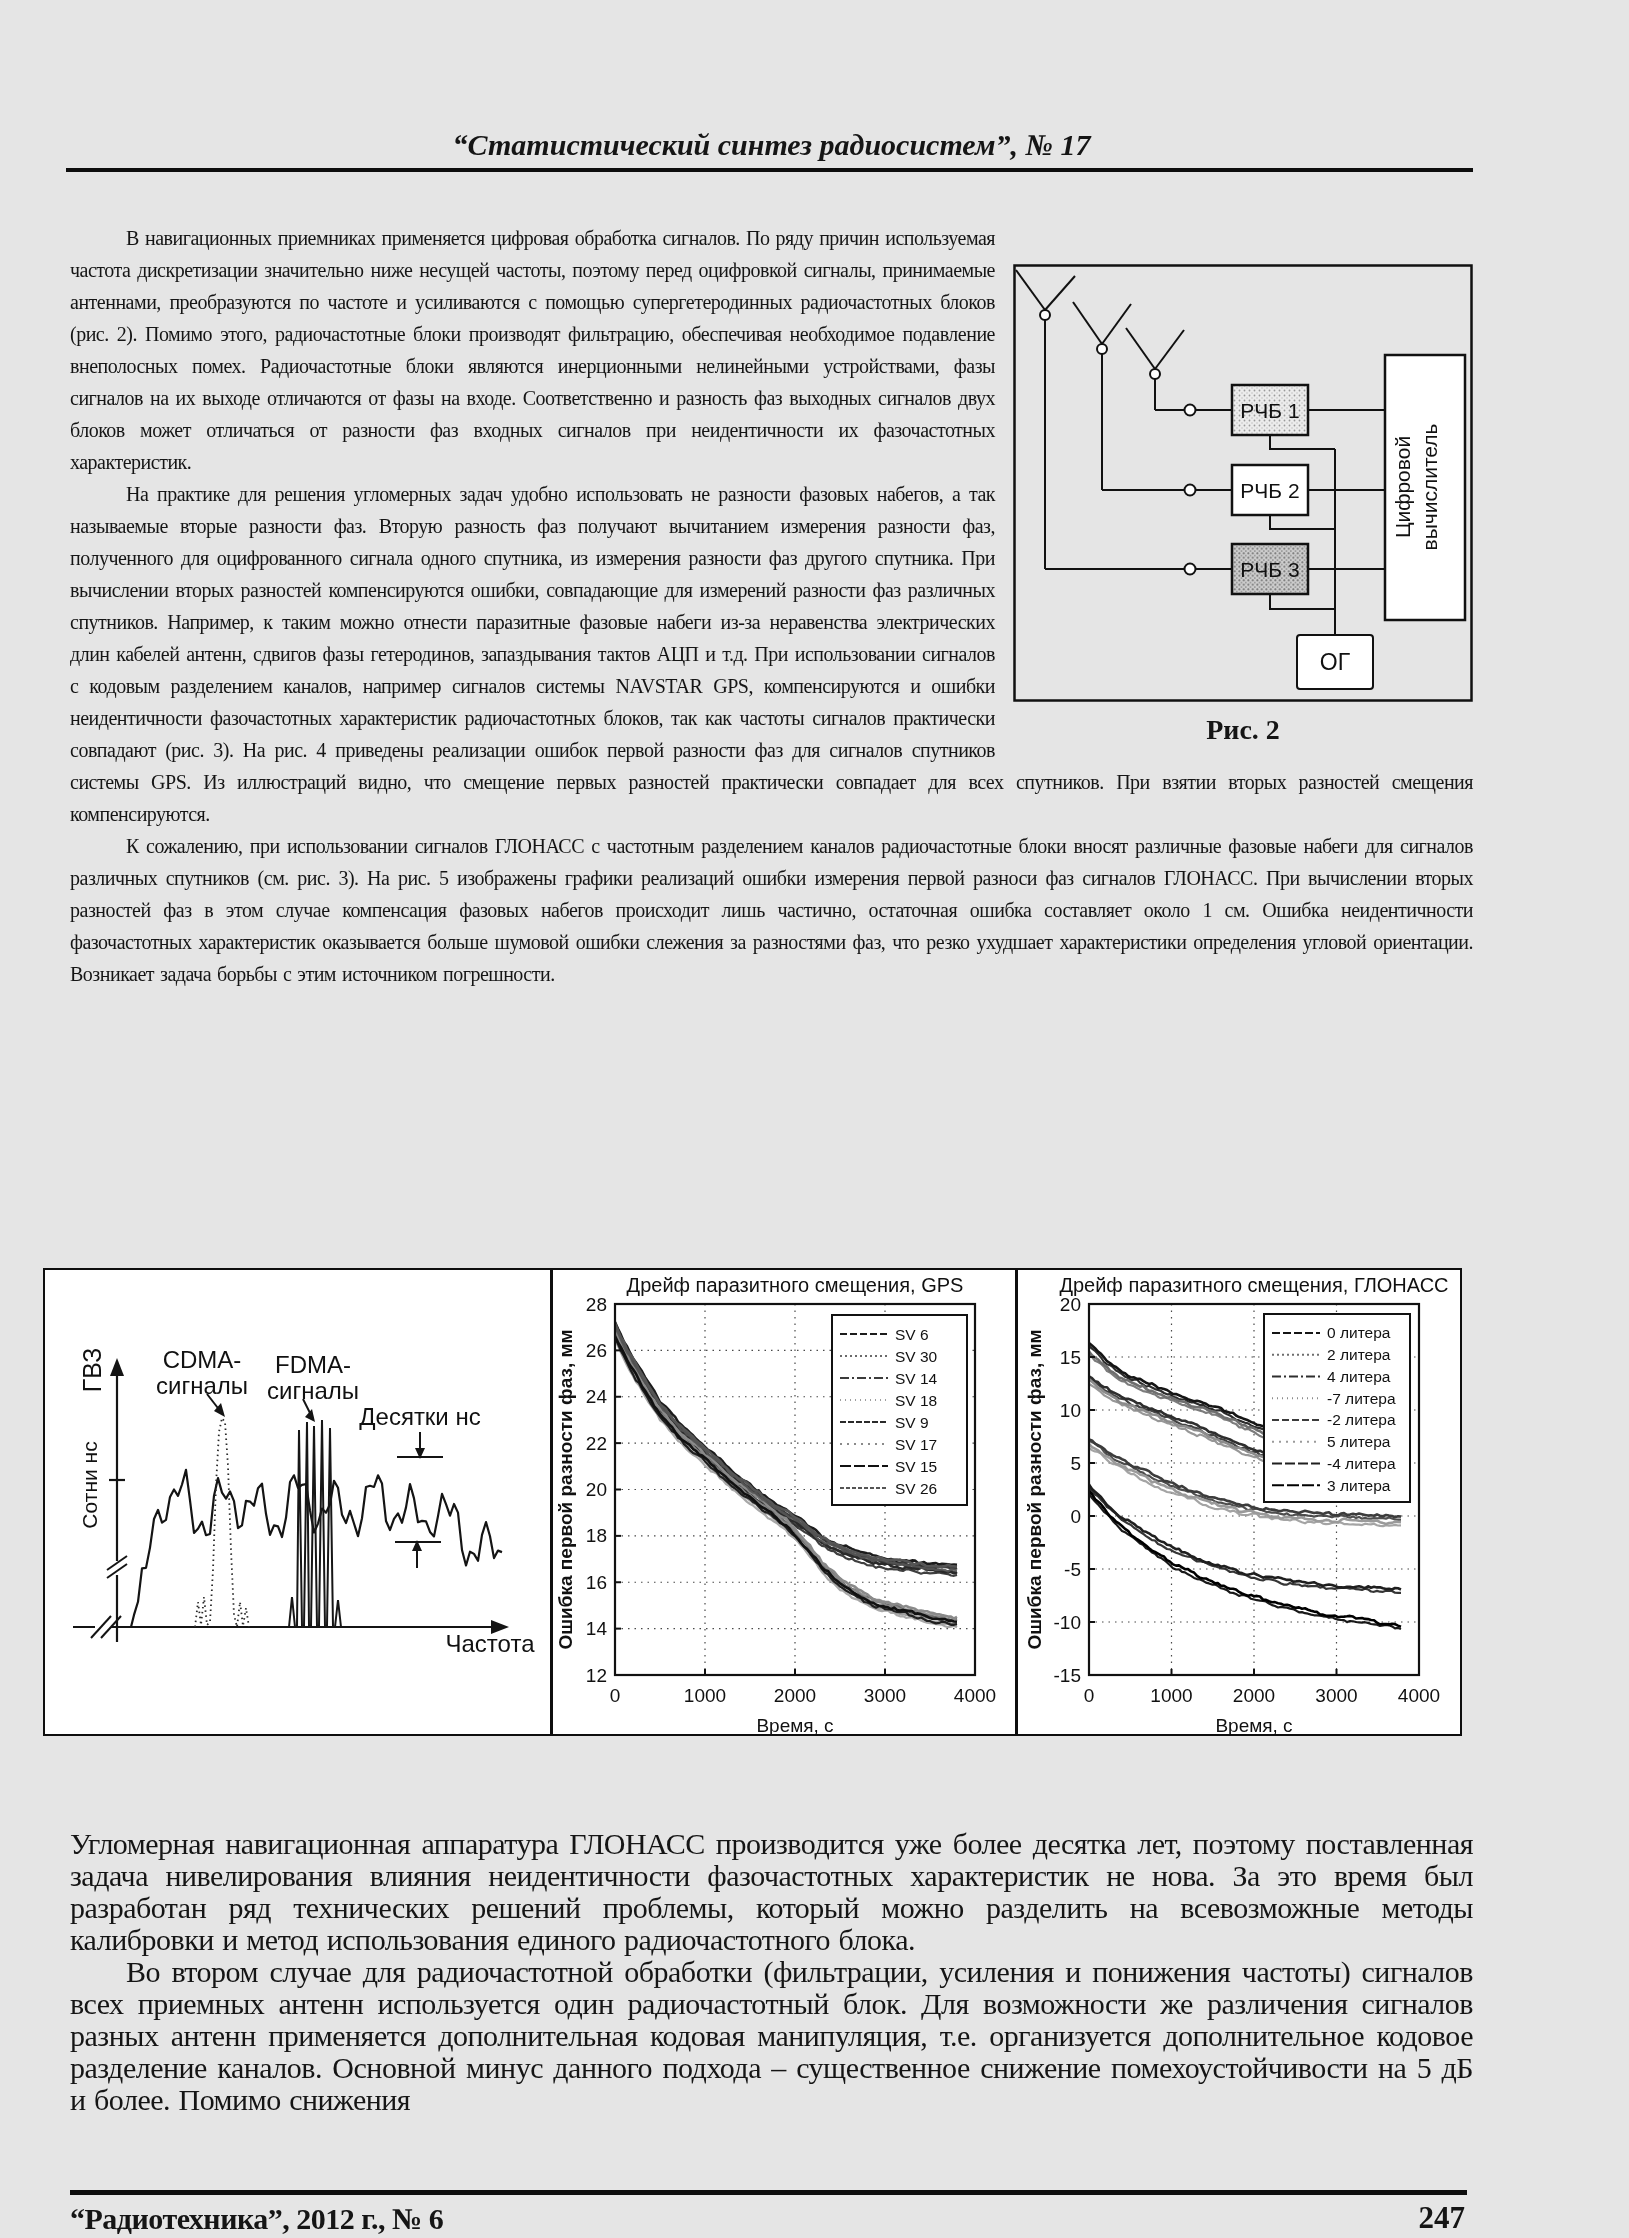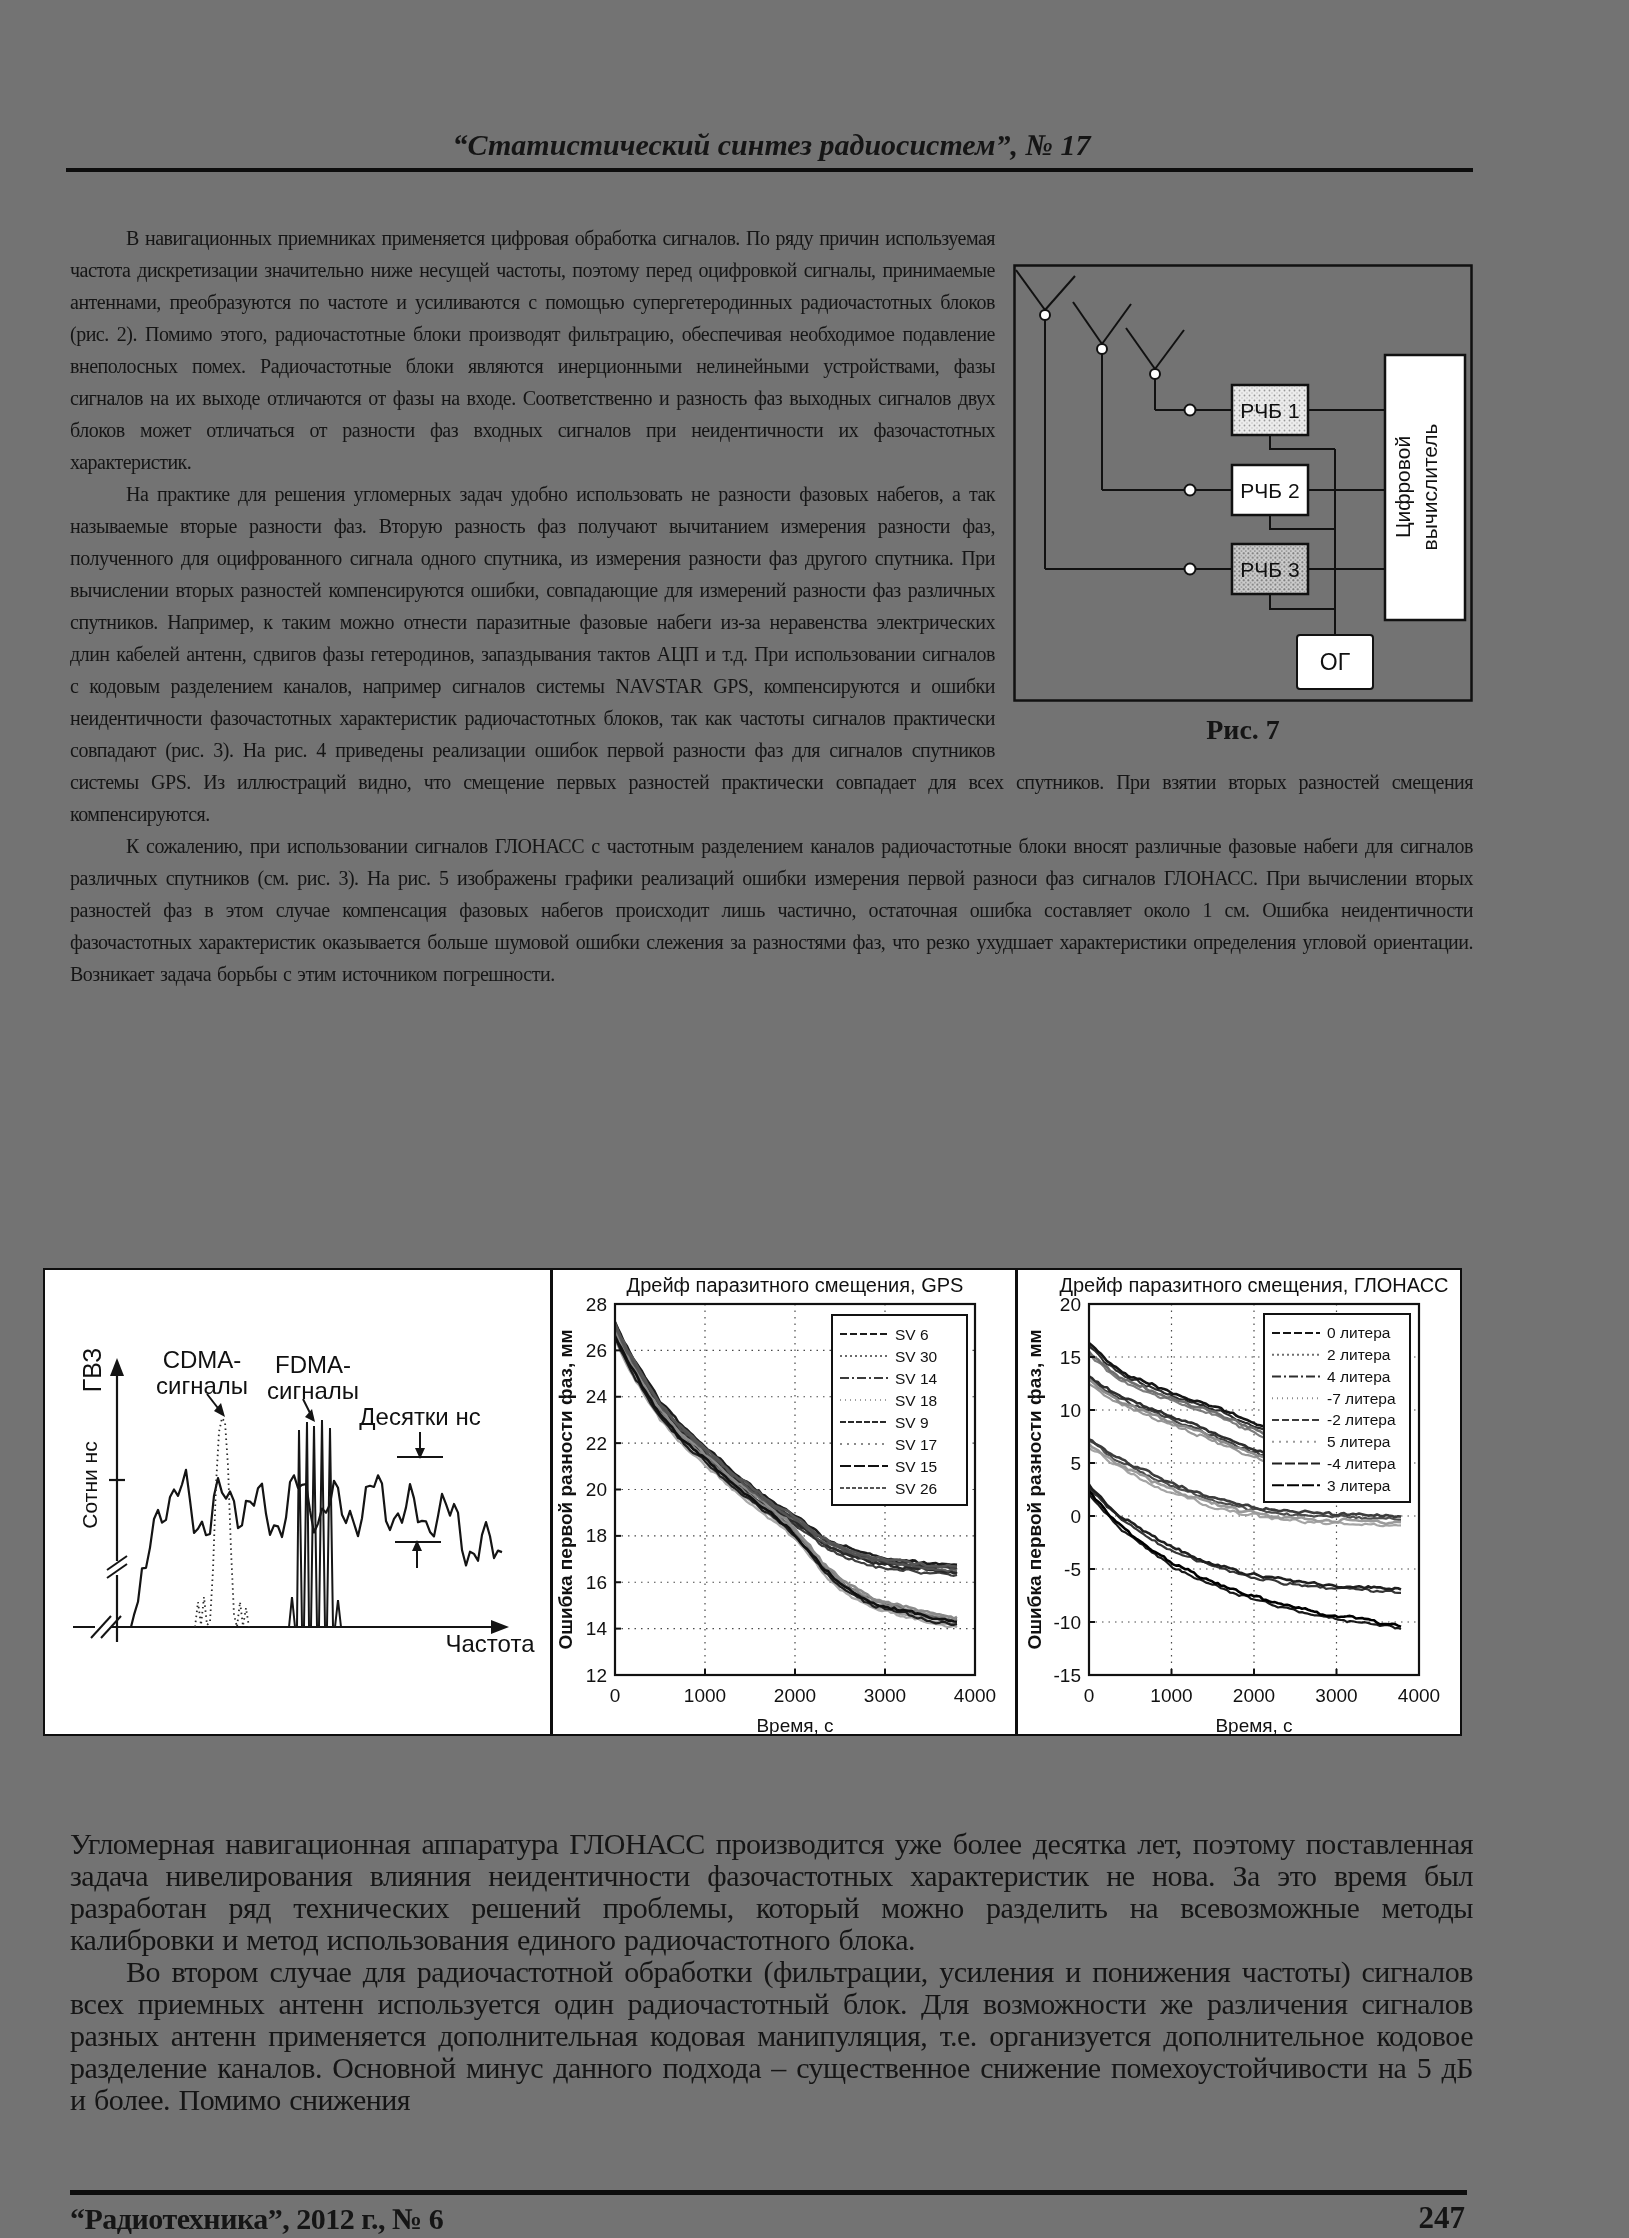--- a/index.html
+++ b/index.html
@@ -1,16 +1,16 @@
 <!DOCTYPE html>
 <html><head>
 <meta charset="utf-8">
 <style>
   html,body{margin:0;padding:0;background:#888;}
-  .page{position:relative;width:1629px;height:2238px;background:#737373;overflow:hidden;
+  .page{position:relative;width:1629px;height:2238px;background:#e5e5e5;overflow:hidden;
         font-family:"Liberation Serif",serif;color:#151515;}
   
   .running-head{position:absolute;left:70px;top:128px;width:1403px;text-align:center;
         font-style:italic;font-weight:bold;font-size:30px;letter-spacing:0px;}
   .header-rule{position:absolute;left:66px;top:168px;width:1407px;height:4px;background:#0d0d0d;}
   
   .bt{position:absolute;left:70px;top:222px;width:1403px;}
   .bt p{margin:0;text-align:justify;font-size:20px;line-height:32px;letter-spacing:-0.5px;word-spacing:1.5px;}
   .indent{text-indent:56px;}
   .noindent{text-indent:0;}
@@ -125,21 +125,21 @@
             <text transform="translate(397,223) rotate(-90)" font-size="21" text-anchor="middle">Цифровой</text>
             <text transform="translate(424,223) rotate(-90)" font-size="21" text-anchor="middle">вычислитель</text>
           </g>
 
           <g>
             <rect x="284" y="371" width="76" height="54" fill="#fff" stroke="#111" stroke-width="2" rx="3"></rect>
             <text x="322" y="406" font-size="23" text-anchor="middle">ОГ</text>
           </g>
         </svg>
       </div>
-      <div class="fig-caption">Рис. 7</div>
+      <div class="fig-caption">Рис. 2</div>
     </div>
 
     <p class="indent">В навигационных приемниках применяется цифровая обработка сигналов. По ряду причин используемая частота дискретизации значительно ниже несущей частоты, поэтому перед оцифровкой сигналы, принимаемые антеннами, преобразуются по частоте и усиливаются с помощью супергетеродинных радиочастотных блоков (рис. 2). Помимо этого, радиочастотные блоки производят фильтрацию, обеспечивая необходимое подавление внеполосных помех. Радиочастотные блоки являются инерционными нелинейными устройствами, фазы сигналов на их выходе отличаются от фазы на входе. Соответственно и разность фаз выходных сигналов двух блоков может отличаться от разности фаз входных сигналов при неидентичности их фазочастотных характеристик.</p>
     <p class="indent">На практике для решения угломерных задач удобно использовать не разности фазовых набегов, а так называемые вторые разности фаз. Вторую разность фаз получают вычитанием измерения разности фаз, полученного для оцифрованного сигнала одного спутника, из измерения разности фаз другого спутника. При вычислении вторых разностей компенсируются ошибки, совпадающие для измерений разности фаз различных спутников. Например, к таким можно отнести паразитные фазовые набеги из-за неравенства электрических длин кабелей антенн, сдвигов фазы гетеродинов, запаздывания тактов АЦП и т.д. При использовании сигналов с кодовым разделением каналов, например сигналов системы NAVSTAR GPS, компенсируются и ошибки неидентичности фазочастотных характеристик радиочастотных блоков, так как частоты сигналов практически совпадают (рис. 3). На рис. 4 приведены реализации ошибок первой разности фаз для сигналов спутников системы GPS. Из иллюстраций видно, что смещение первых разностей практически совпадает для всех спутников. При взятии вторых разностей смещения компенсируются.</p>
     <p class="indent">К сожалению, при использовании сигналов ГЛОНАСС с частотным разделением каналов радиочастотные блоки вносят различные фазовые набеги для сигналов различных спутников (см. рис. 3). На рис. 5 изображены графики реализаций ошибки измерения первой разноси фаз сигналов ГЛОНАСС. При вычислении вторых разностей фаз в этом случае компенсация фазовых набегов происходит лишь частично, остаточная ошибка составляет около 1 см. Ошибка неидентичности фазочастотных характеристик оказывается больше шумовой ошибки слежения за разностями фаз, что резко ухудшает характеристики определения угловой ориентации. Возникает задача борьбы с этим источником погрешности.</p>
   </div>
 
   <div class="figband">
     <svg id="fig3svg" width="505" height="464" viewBox="0 0 505 464">
 

